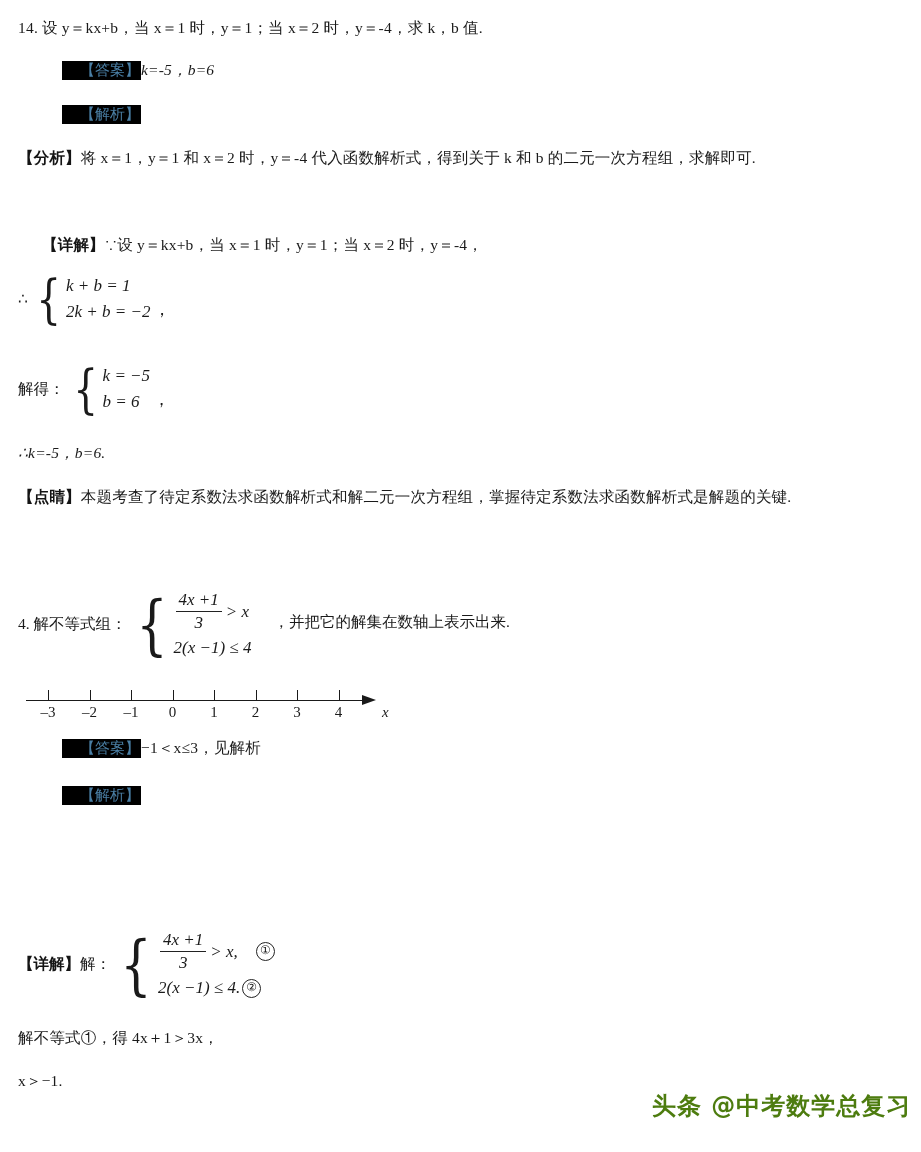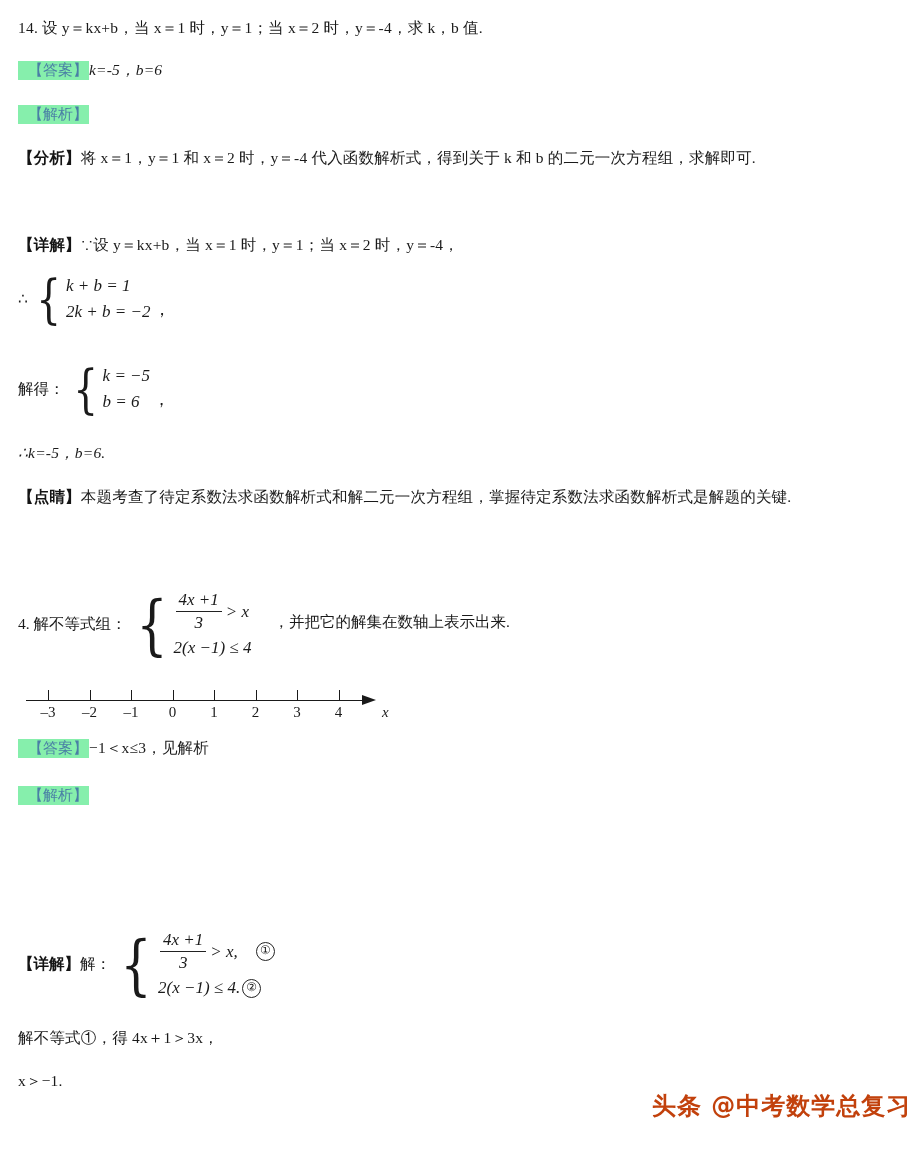--- a/index.html
+++ b/index.html
@@ -34,24 +34,25 @@
     white-space: nowrap;
   }
   .line.wrap { white-space: normal; }
 
   .cn { font-family: "Liberation Serif", "DejaVu Serif", serif; }
   .mi { font-style: italic; font-family: "Liberation Serif", serif; }
 
   
   .tag {
     color: #4a7fa5;
-    background: #86efac;
-    padding: 1px 1px 2px 10px;
+    background: #000000;
+    padding: 1px 1px 2px 18px;
     font-size: 15px;
     letter-spacing: 0px;
+    margin-left: 44px;
   }
   .tagbold {
     color: #141414;
     font-weight: 700;
     font-size: 15.5px;
   }
 
   
   .sys {
     position: absolute;
@@ -178,21 +179,21 @@
   }
 
   
   .watermark {
     position: absolute;
     left: 652px;
     top: 1090px;
     font-family: "DejaVu Sans", sans-serif;
     font-size: 24px;
     font-weight: 700;
-    color: #c2410c;
+    color: #4d7c0f;
     letter-spacing: 1px;
     white-space: nowrap;
     text-shadow:
        1.2px 0 0 #ffffff, -1.2px 0 0 #ffffff,
        0 1.2px 0 #ffffff, 0 -1.2px 0 #ffffff,
        1px 1px 0 #ffffff, -1px -1px 0 #ffffff;
   }
 </style>
 </head>
 <body>
@@ -206,21 +207,21 @@
   </div>
 
   <div class="line" style="top:104px;">
     <span class="tag">【解析】</span>
   </div>
 
   <div class="line wrap" style="top:148px;">
     <span class="tagbold">【分析】</span><span class="cn">将 x＝1，y＝1 和 x＝2 时，y＝‑4 代入函数解析式，得到关于 k 和 b 的二元一次方程组，求解即可.</span>
   </div>
 
-  <div class="line" style="top:235px;">
+  <div class="line" style="top:235px;margin-left:24px;">
     <span class="tagbold">【详解】</span><span class="cn">∵设 y＝kx+b，当 x＝1 时，y＝1；当 x＝2 时，y＝‑4，</span>
   </div>
 
   <div class="sys" style="left:18px; top:273px;">
     <span class="lead">∴</span>
     <span class="brace">{</span>
     <span class="rows">
       <div>k + b = 1</div>
       <div>2k + b = −2</div>
     </span>

